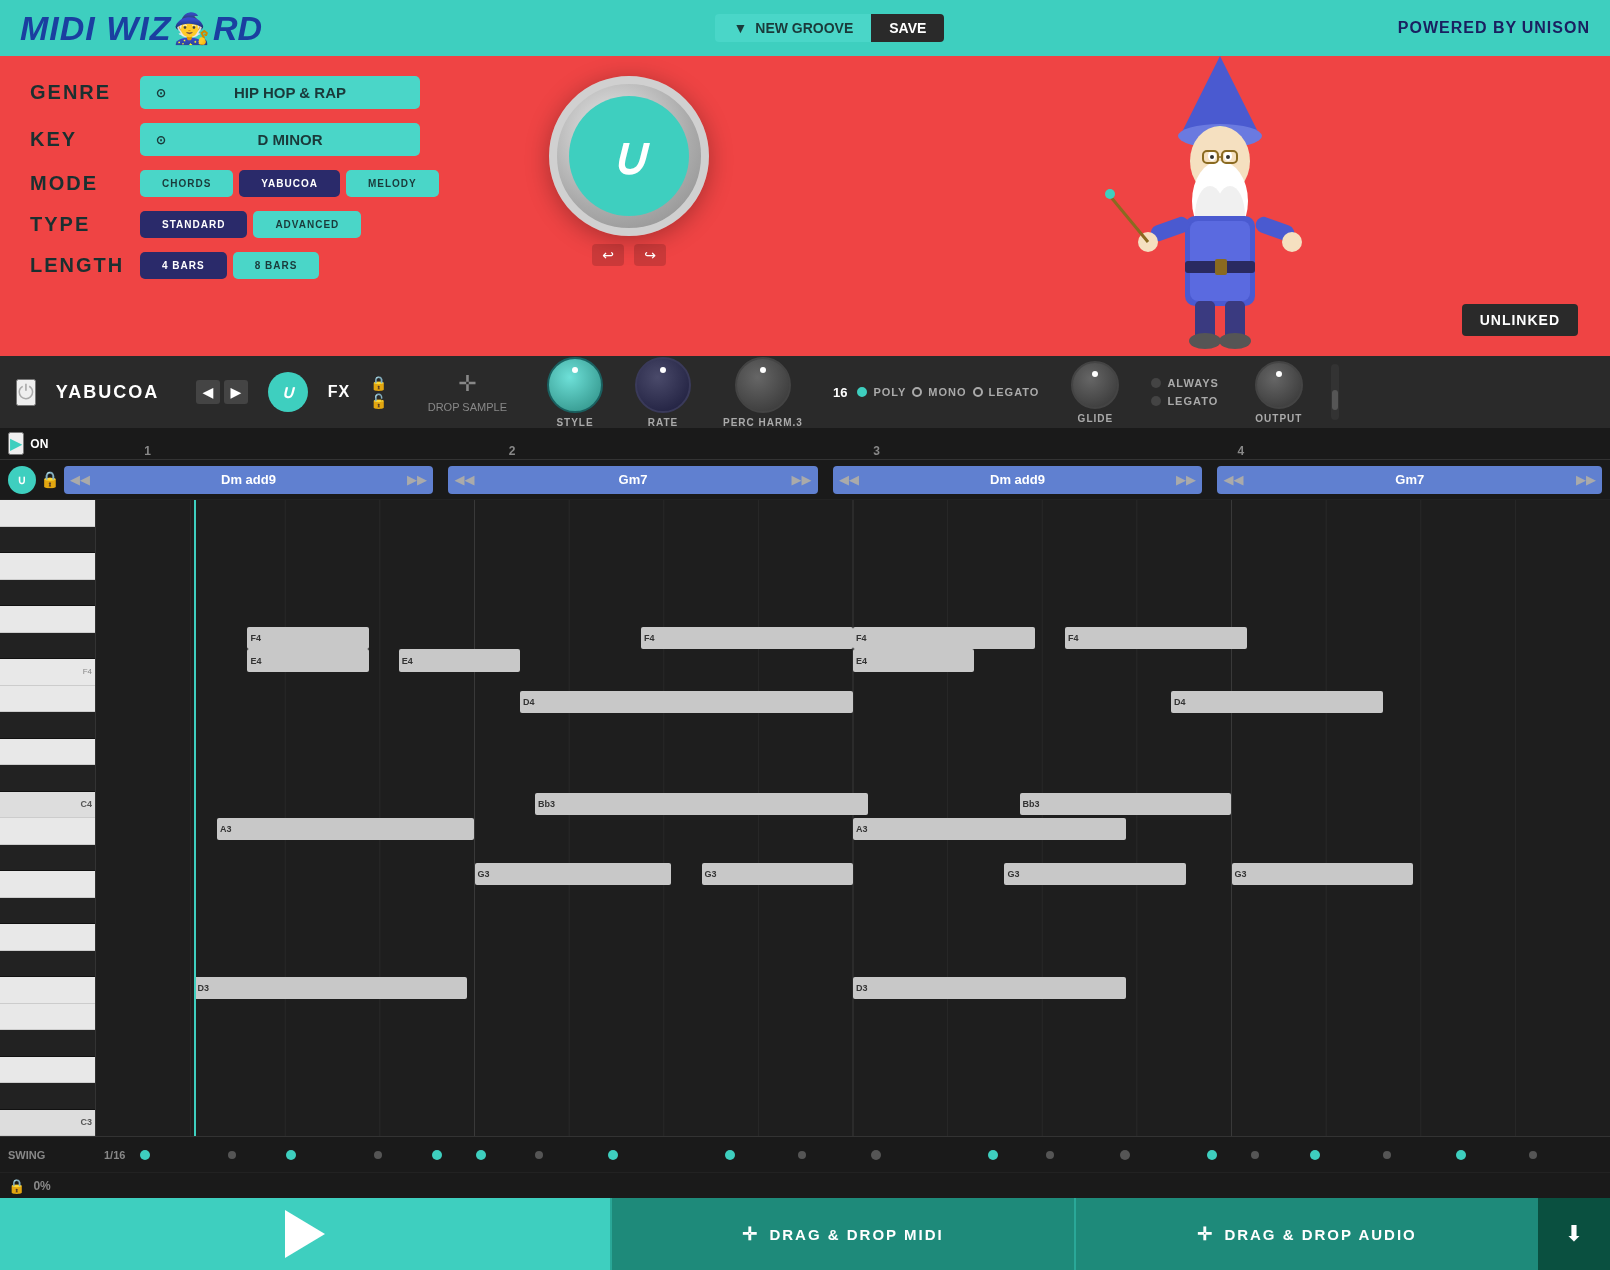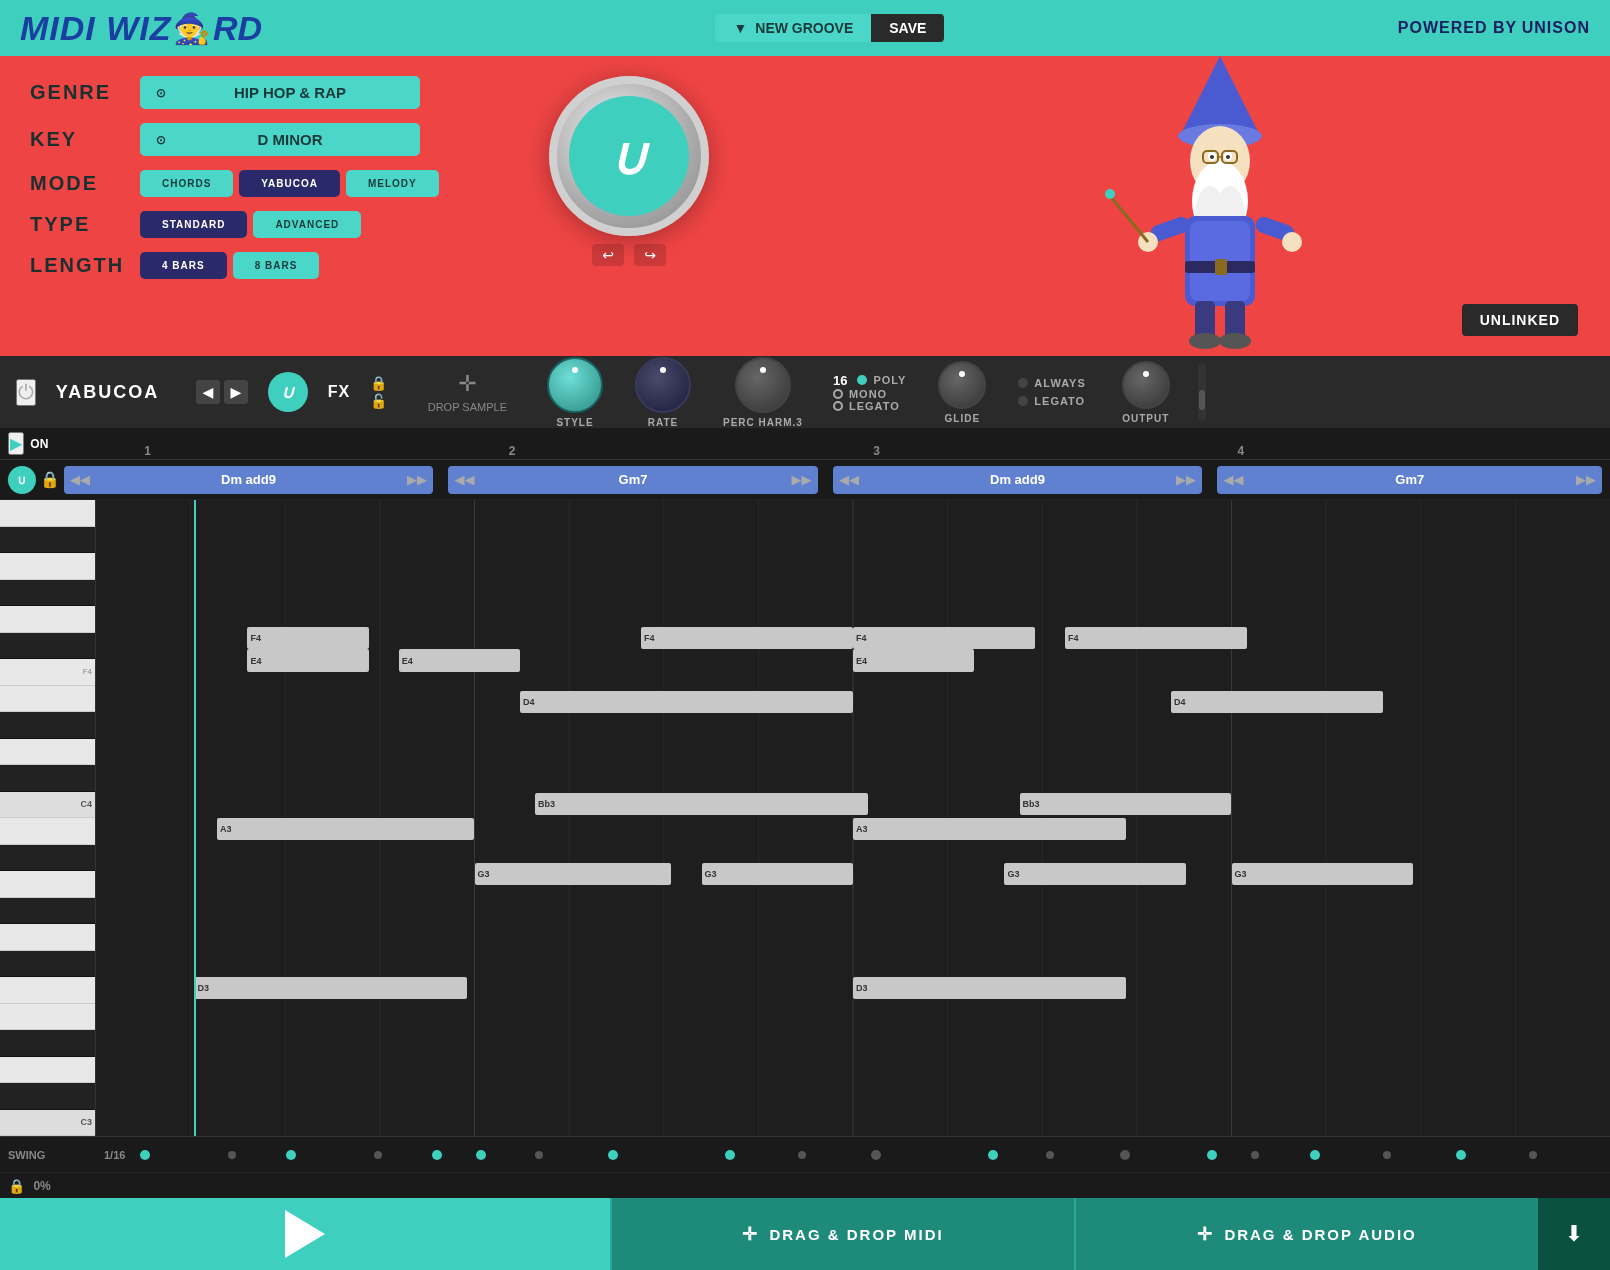--- a/index.html
+++ b/index.html
@@ -57,21 +57,21 @@
     
     .knob-group { display: flex; flex-direction: column; align-items: center; gap: 4px; }
     .knob-label { color: #aaa; font-size: 10px; letter-spacing: 1px; font-weight: 700; }
     .knob { border-radius: 50%; display: flex; align-items: center; justify-content: center; position: relative; }
     .knob-lg { width: 56px; height: 56px; background: radial-gradient(circle at 40% 35%, #555, #222); border: 2px solid #333; }
     .knob-md { width: 48px; height: 48px; background: radial-gradient(circle at 40% 35%, #555, #222); border: 2px solid #333; }
     .knob-teal { background: radial-gradient(circle at 40% 35%, #6ee0d8, #2a8a80) !important; border: 2px solid #1a6060 !important; }
     .knob-dark { background: radial-gradient(circle at 40% 35%, #4a4a6a, #1a1a3a) !important; border: 2px solid #3a3a5a !important; }
     .knob-dot { width: 6px; height: 6px; background: #fff; border-radius: 50%; position: absolute; top: 8px; left: 50%; transform: translateX(-50%); }
 
-    .poly-mono-legato { display: flex; flex-direction: column; margin-left: 10px; }
+    .poly-mono-legato { display: flex; flex-direction: row; gap: 6px; margin-left: 10px; }
     .radio-row { display: flex; align-items: center; gap: 6px; }
     .radio-dot { width: 10px; height: 10px; border-radius: 50%; border: 2px solid #aaa; }
     .radio-dot.active { background: #3ecfbf; border-color: #3ecfbf; }
     .radio-label { color: #aaa; font-size: 11px; font-weight: 700; letter-spacing: 1px; }
     .poly-num { color: #fff; font-size: 13px; font-weight: 700; margin-right: 4px; }
 
     .always-scaled { display: flex; flex-direction: column; gap: 6px; }
     .led-row { display: flex; align-items: center; gap: 6px; }
     .led { width: 10px; height: 10px; border-radius: 50%; background: #444; }
     .led-label { color: #aaa; font-size: 11px; font-weight: 700; letter-spacing: 1px; }

